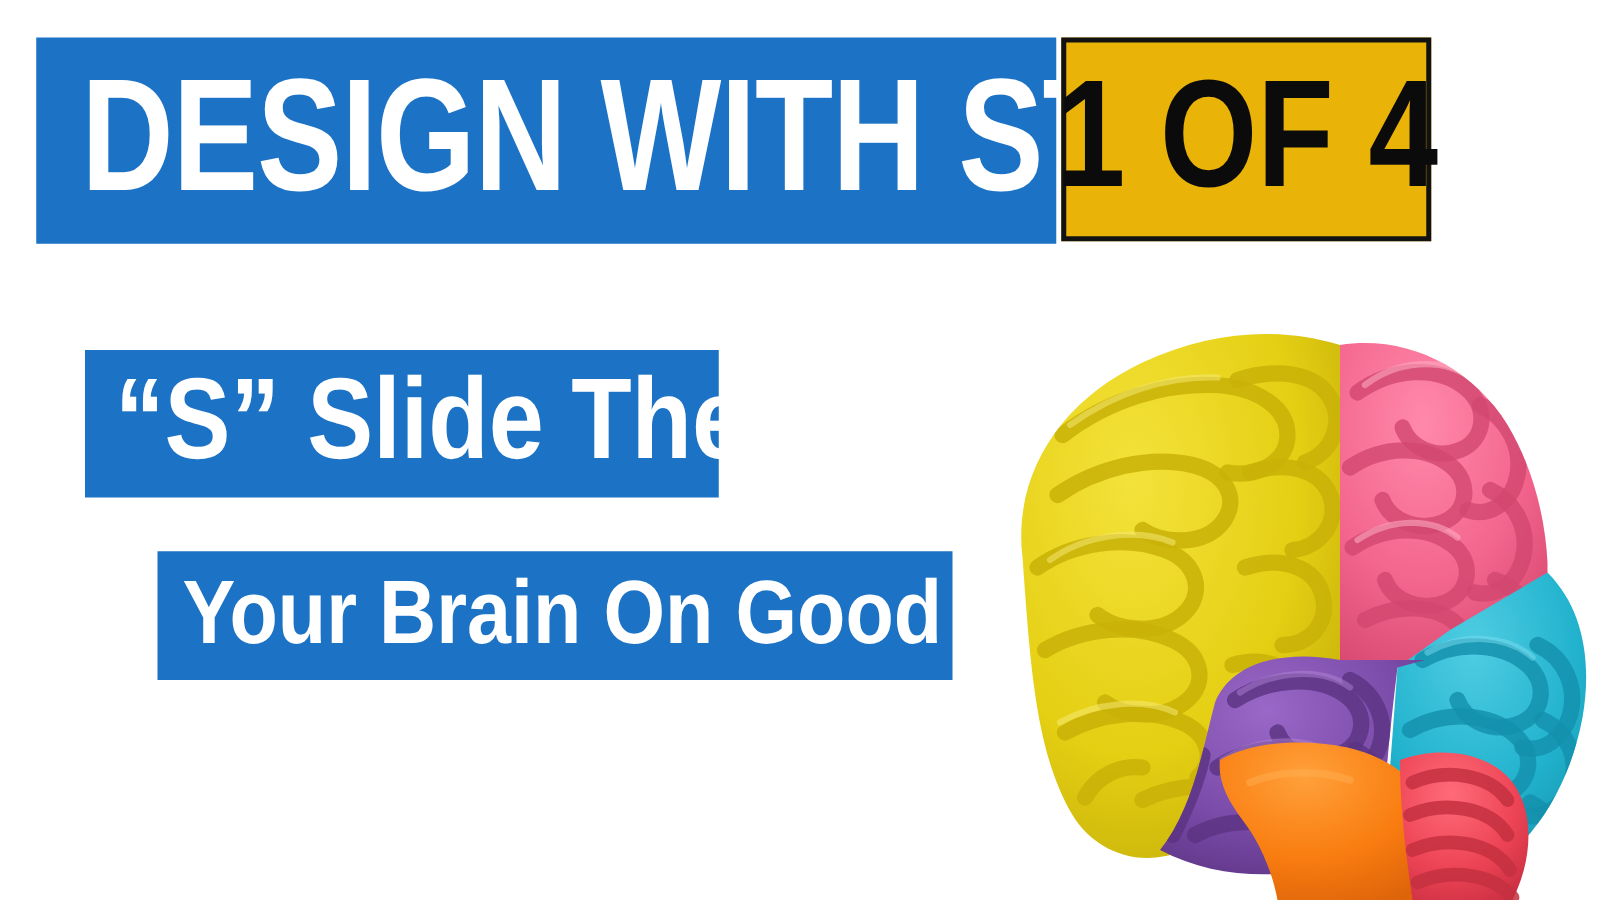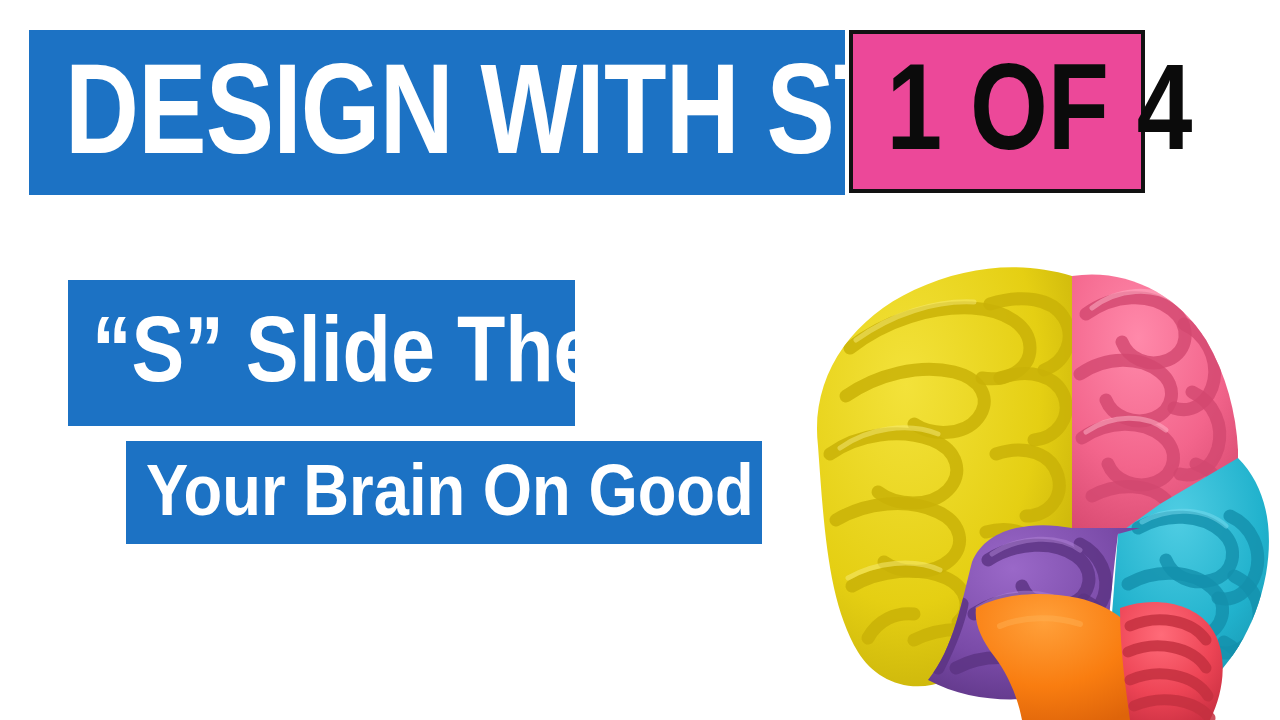--- a/index.html
+++ b/index.html
@@ -46,46 +46,46 @@
     position: relative;
     top: -4px;
   }
 
   .counter-box {
     position: absolute;
     left: 849px;
     top: 30px;
     width: 296px;
     height: 163px;
-    background: #ec4899;
+    background: #eab308;
     border: 4px solid #121212;
     box-sizing: border-box;
     display: flex;
     align-items: center;
-    justify-content: flex-start;
+    justify-content: center;
   }
   .counter-text {
     color: #0b0b0b;
     font-family: "Liberation Sans Narrow", "Liberation Sans", sans-serif;
     font-weight: 700;
     font-size: 122px;
     line-height: 1;
     white-space: nowrap;
     transform: scaleX(0.82);
     position: relative;
     top: -5px;
   }
 
   
   .subtitle-bar {
     position: absolute;
     left: 68px;
     top: 280px;
     width: 507px;
-    height: 146px;
+    height: 118px;
     background: #1c72c4;
     display: flex;
     align-items: center;
     box-sizing: border-box;
     padding-left: 24px;
     z-index: 3;
   }
   .subtitle-text {
     color: #ffffff;
     font-family: "Liberation Sans Narrow", "Liberation Sans", sans-serif;

